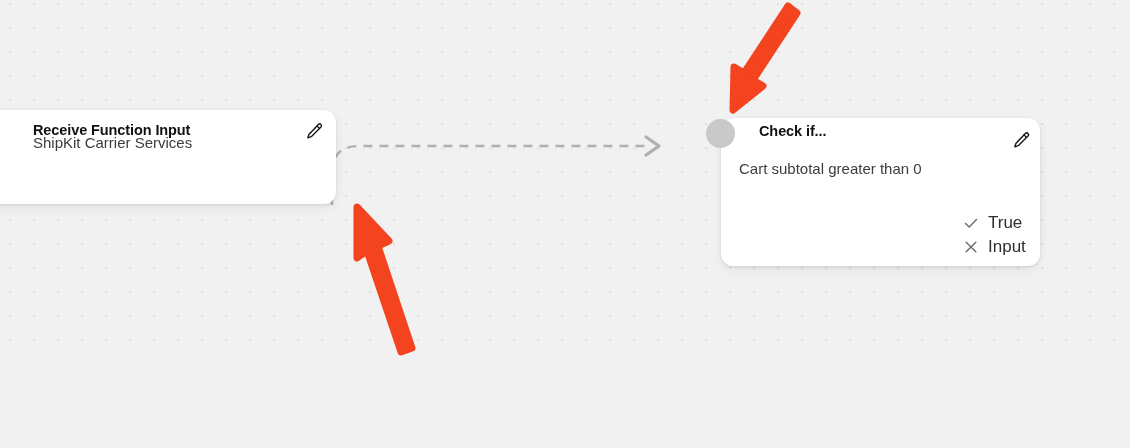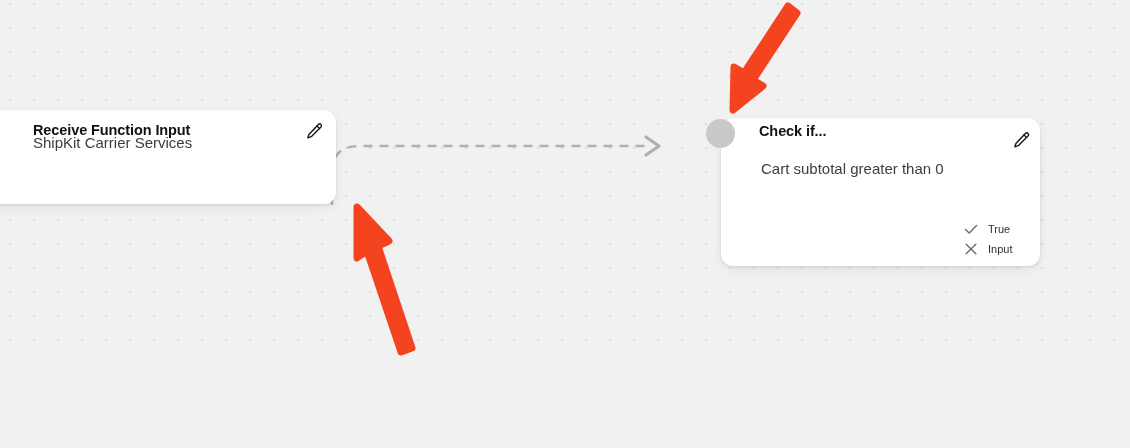--- a/index.html
+++ b/index.html
@@ -72,21 +72,21 @@
     white-space: nowrap;
   }
 
   
   #node-receive-function-input .node-title { position: absolute; left: 61px; top: 12px; }
   #node-receive-function-input .node-subtitle { position: absolute; left: 61px; top: 24px; }
   #node-receive-function-input .edit-pencil { position: absolute; left: 333px; top: 12px; }
 
   
   #node-check-if .node-title { position: absolute; left: 18px; top: 5px; margin-left: 20px; }
-  #node-check-if .node-subtitle { position: absolute; left: 18px; top: 42px; margin-left: 22px; }
+  #node-check-if .node-subtitle { position: absolute; left: 18px; top: 42px; }
   #node-check-if .edit-pencil { position: absolute; left: 291px; top: 13px; }
 
   .edit-pencil {
     width: 19px;
     height: 19px;
     display: block;
     cursor: pointer;
   }
 
   
@@ -112,21 +112,21 @@
   }
 
   .branch-row {
     display: flex;
     align-items: center;
     gap: 9px;
     cursor: pointer;
   }
 
   .branch-label {
-    font-size: 11px;
+    font-size: 17px;
     color: #2f2f2f;
     min-width: 38px;
   }
 
   .branch-icon {
     width: 16px;
     height: 16px;
     display: block;
   }
 

